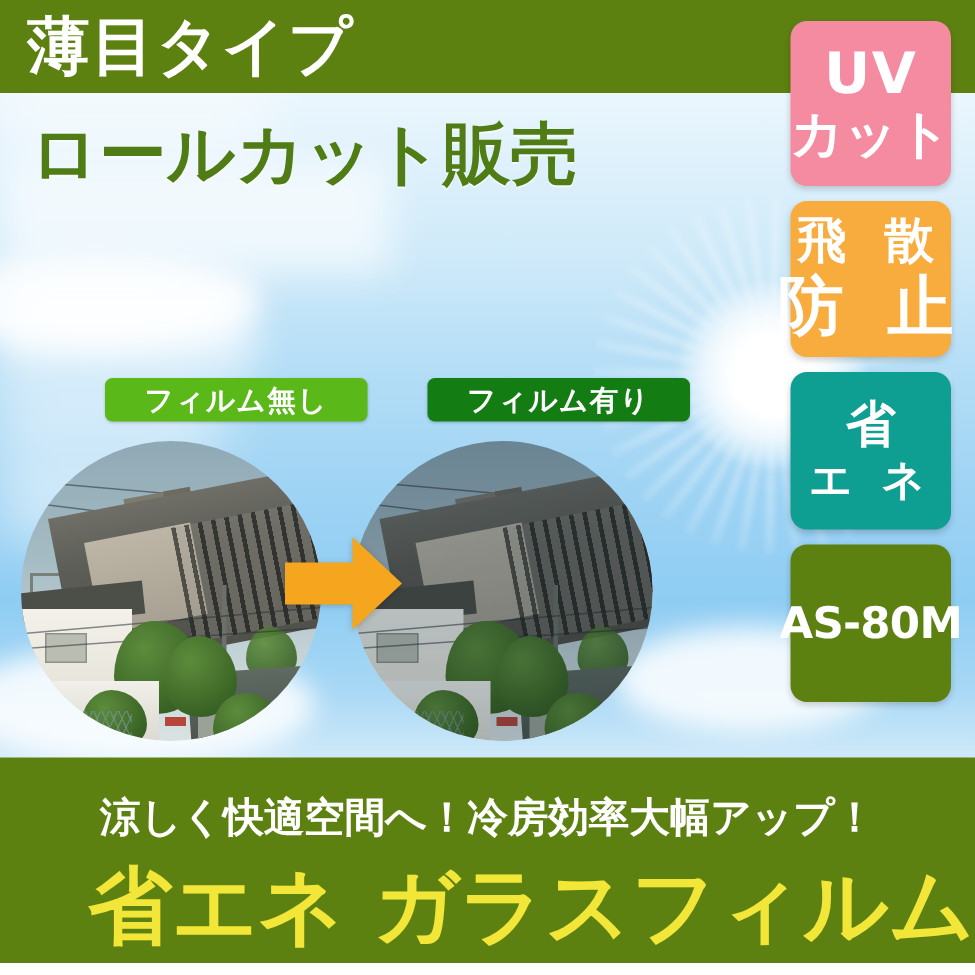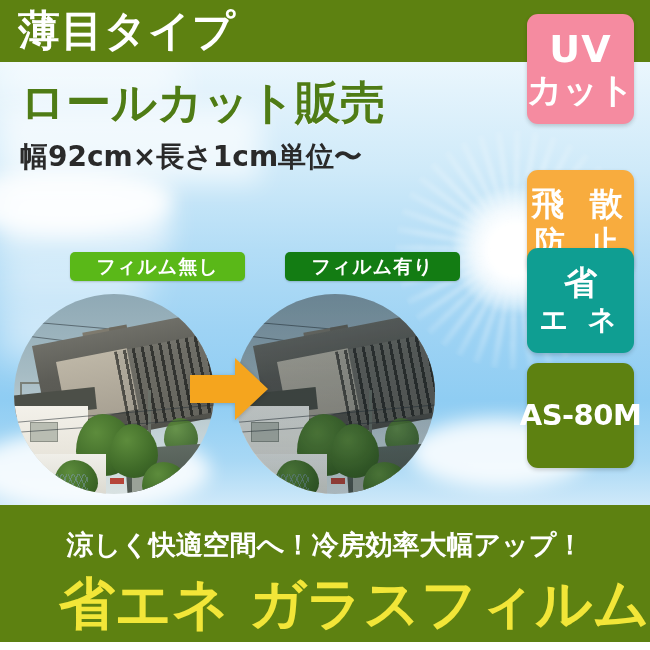--- a/index.html
+++ b/index.html
@@ -341,28 +341,28 @@
     text-align: center;
     box-shadow: 0 2px 4px rgba(0,0,0,0.18);
     z-index: 8;
   }
   .badge-line {
     font-weight: 700;
     line-height: 1.06;
     white-space: nowrap;
   }
   .badge-uv   { top: 14px;  height: 110px; background: #f58ba0; }
-  .badge-hisan{ top: 134px; height: 104px; background: #f8ac3e; margin-top: 36px; }
+  .badge-hisan{ top: 134px; height: 104px; background: #f8ac3e; }
   .badge-shou { top: 248px; height: 105px; background: #0f9e92; }
   .badge-model{ top: 363px; height: 105px; background: #5d8111; }
 
   .uv-l1    { font-size: 38px; letter-spacing: 1px; }
   .uv-l2    { font-size: 35px; letter-spacing: 0px; margin-top: 2px; }
   .hisan-l1 { font-size: 33px; letter-spacing: 7px; }
-  .hisan-l2 { font-size: 30px; letter-spacing: 7px; margin-top: 4px; }
+  .hisan-l2 { font-size: 44px; letter-spacing: 7px; margin-top: 4px; }
   .shou-l1  { font-size: 33px; }
   .shou-l2  { font-size: 28px; letter-spacing: 5px; margin-top: 4px; }
   .model-l1 { font-size: 29px; letter-spacing: -0.5px; }
 
   
   .bottom-bar {
     position: absolute;
     left: 0; top: 505px;
     width: 650px; height: 145px;
     background: #5d8111;
@@ -411,21 +411,20 @@
   <div class="sun-wrap">
     <div class="sun-rays"></div>
     <div class="sun-core"></div>
   </div>
 
   <div class="top-bar">
     <div class="top-bar-text">薄目タイプ</div>
   </div>
 
   <div class="headline">ロールカット販売</div>
-  <div class="subline">幅92cm×長さ1cm単位〜</div>
 
   <div class="cmp-label cmp-before">フィルム無し</div>
   <div class="cmp-label cmp-after">フィルム有り</div>
 
   <div class="photo photo-left">
     <div class="scene">
       <div class="p-sky"></div>
       <div class="p-wire w1"></div>
       <div class="p-wire w2"></div>
       <div class="p-antenna"></div>

